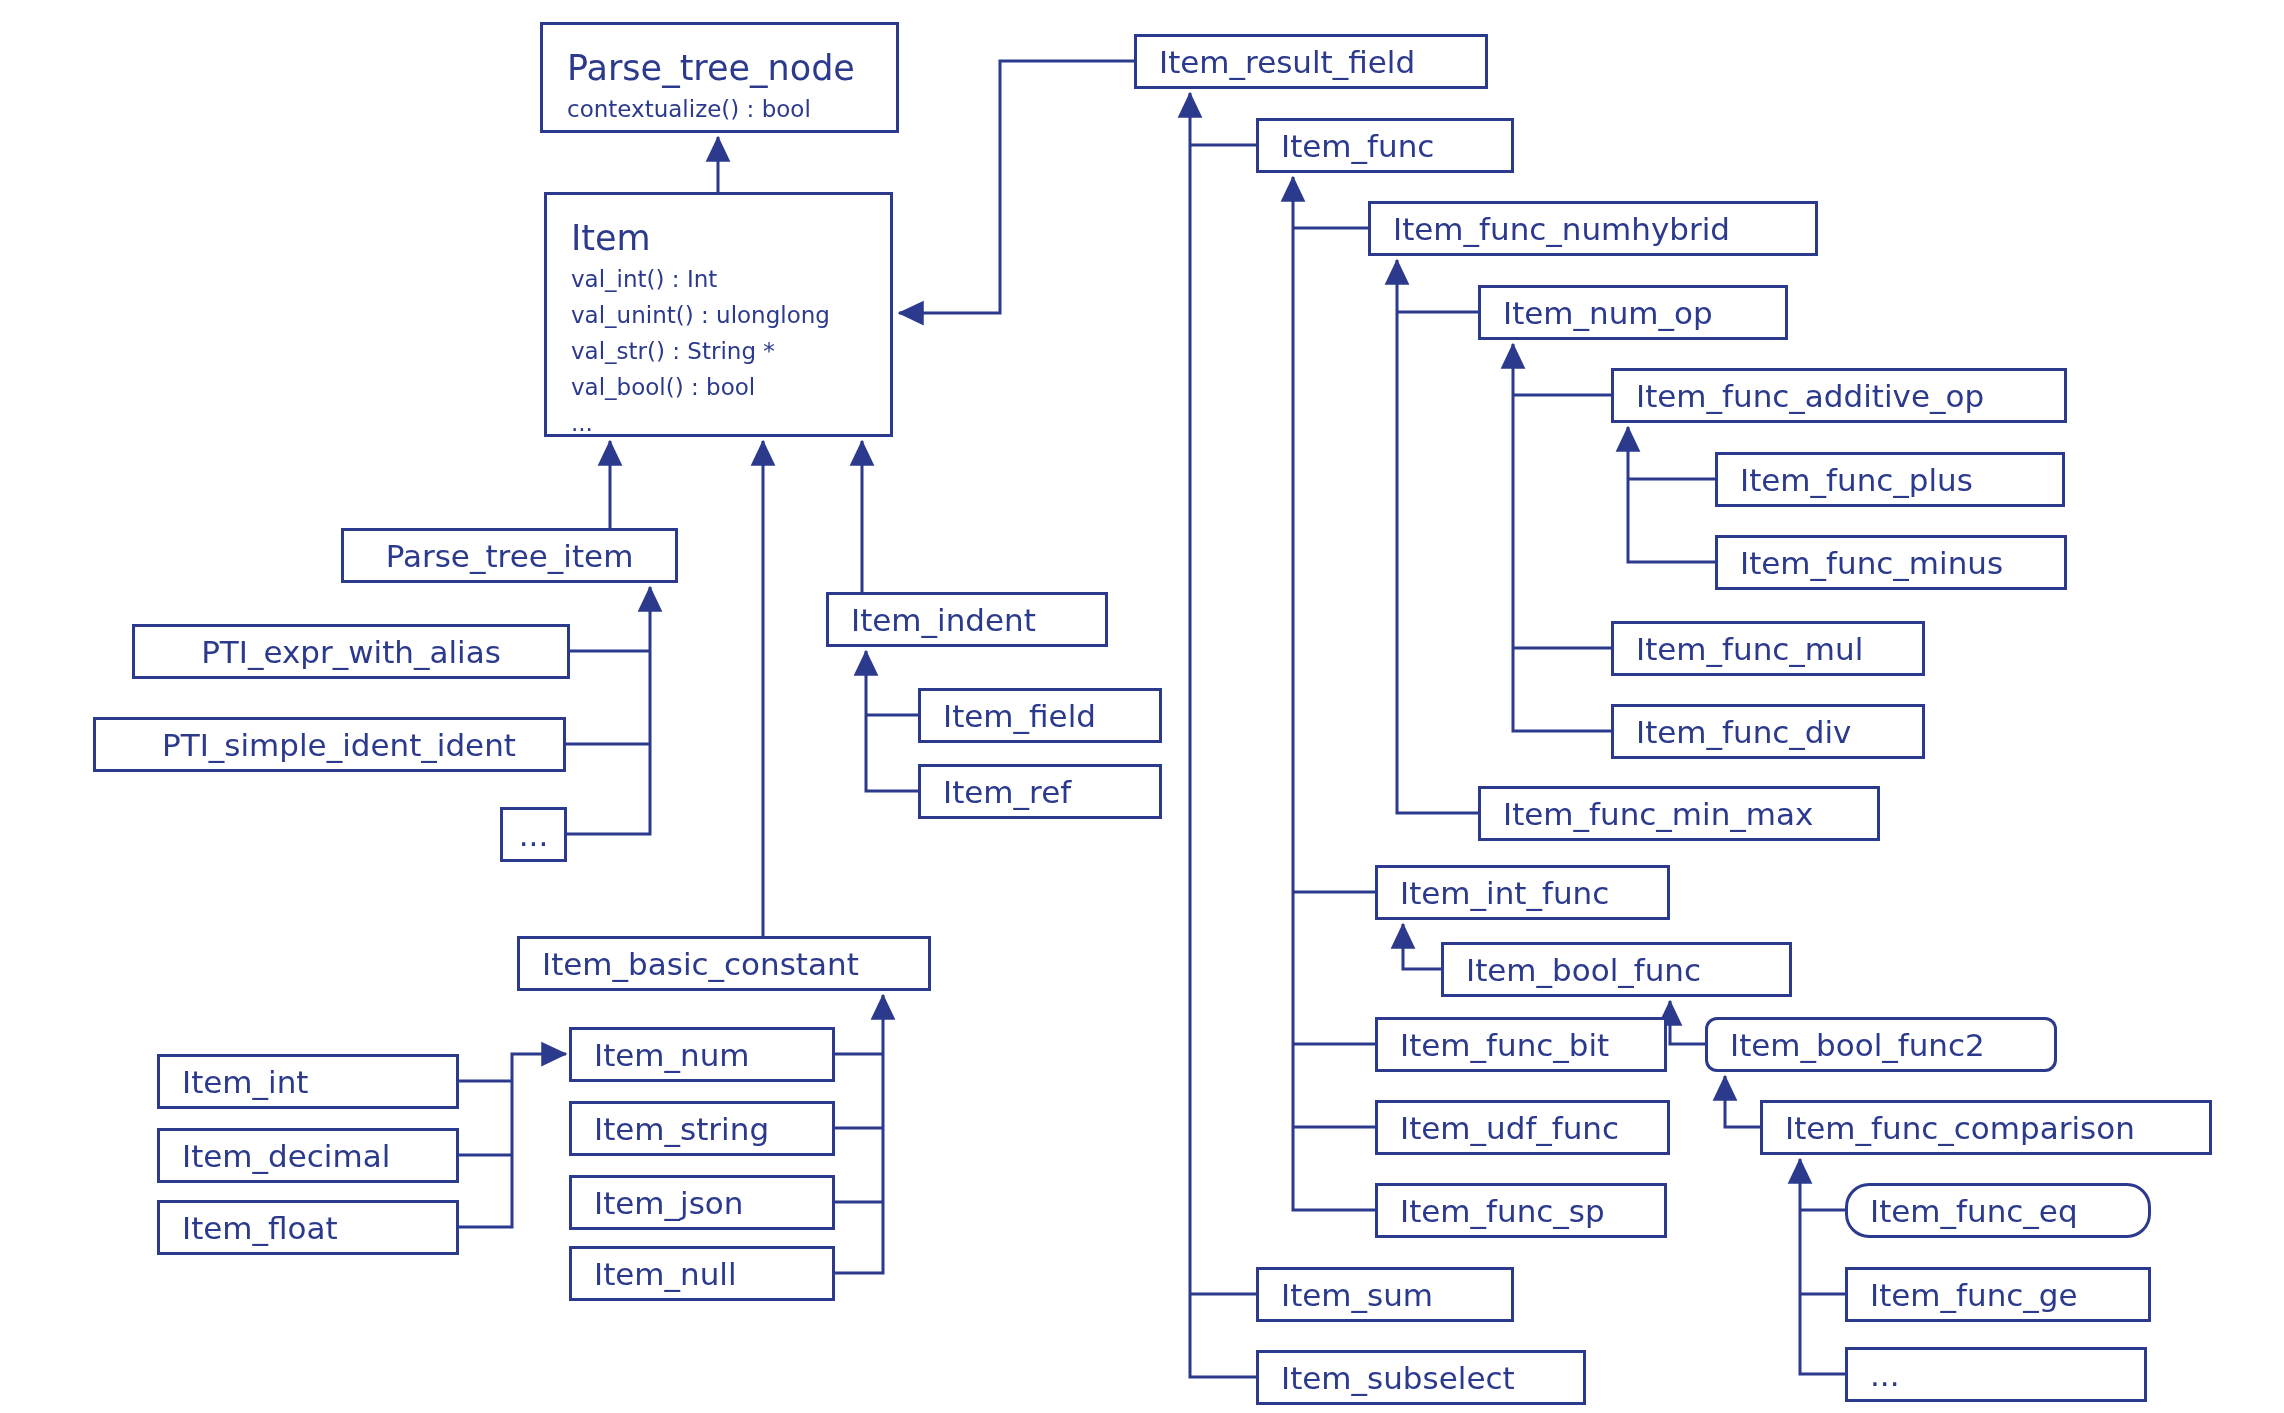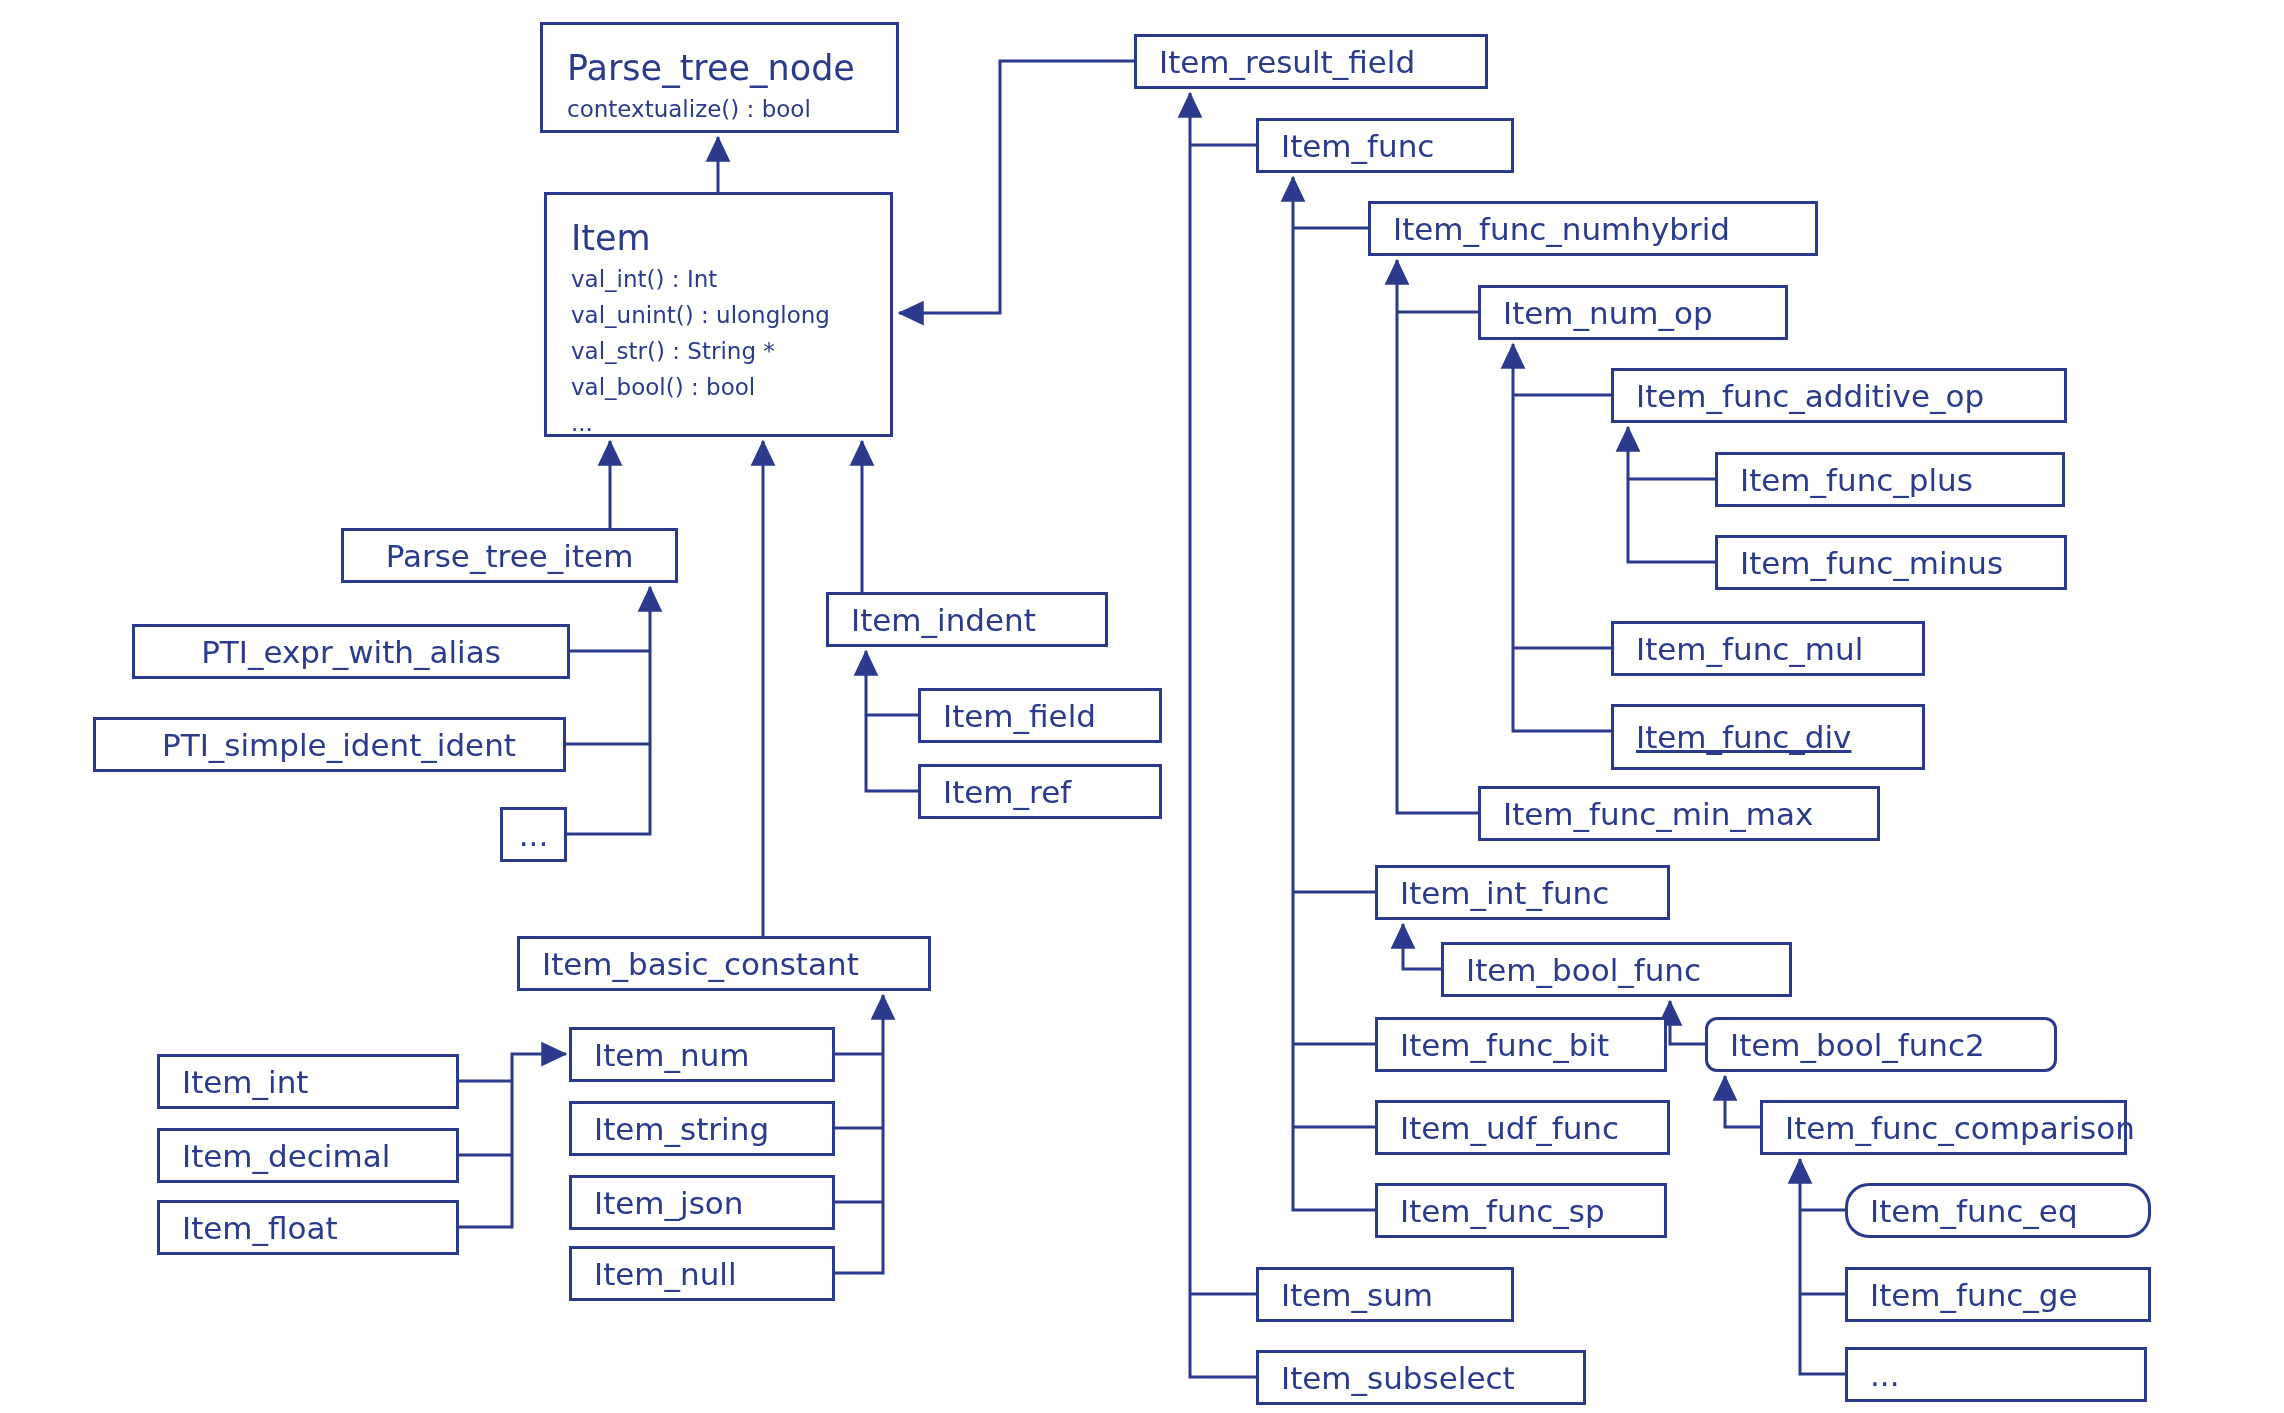--- a/index.html
+++ b/index.html
@@ -160,42 +160,42 @@
     </div>
   <div class="node" style="left:1715px; top:452px; width:350px; height:55px;">
       <span>Item_func_plus</span>
     </div>
   <div class="node" style="left:1715px; top:535px; width:352px; height:55px;">
       <span>Item_func_minus</span>
     </div>
   <div class="node" style="left:1611px; top:621px; width:314px; height:55px;">
       <span>Item_func_mul</span>
     </div>
-  <div class="node" style="left:1611px; top:704px; width:314px; height:66px;text-decoration:underline;">
+  <div class="node" style="left:1611px; top:704px; width:314px; height:55px;">
       <span>Item_func_div</span>
     </div>
   <div class="node" style="left:1478px; top:786px; width:402px; height:55px;">
       <span>Item_func_min_max</span>
     </div>
   <div class="node" style="left:1375px; top:865px; width:295px; height:55px;">
       <span>Item_int_func</span>
     </div>
   <div class="node" style="left:1441px; top:942px; width:351px; height:55px;">
       <span>Item_bool_func</span>
     </div>
   <div class="node" style="left:1375px; top:1017px; width:292px; height:55px;">
       <span>Item_func_bit</span>
     </div>
   <div class="node" style="left:1705px; top:1017px; width:352px; height:55px;border-radius:12px;">
       <span>Item_bool_func2</span>
     </div>
   <div class="node" style="left:1375px; top:1100px; width:295px; height:55px;">
       <span>Item_udf_func</span>
     </div>
-  <div class="node" style="left:1760px; top:1100px; width:367px; height:55px;">
+  <div class="node" style="left:1760px; top:1100px; width:452px; height:55px;">
       <span>Item_func_comparison</span>
     </div>
   <div class="node" style="left:1375px; top:1183px; width:292px; height:55px;">
       <span>Item_func_sp</span>
     </div>
   <div class="node" style="left:1845px; top:1183px; width:306px; height:55px;border-radius:24px;">
       <span>Item_func_eq</span>
     </div>
   <div class="node" style="left:1845px; top:1267px; width:306px; height:55px;">
       <span>Item_func_ge</span>

